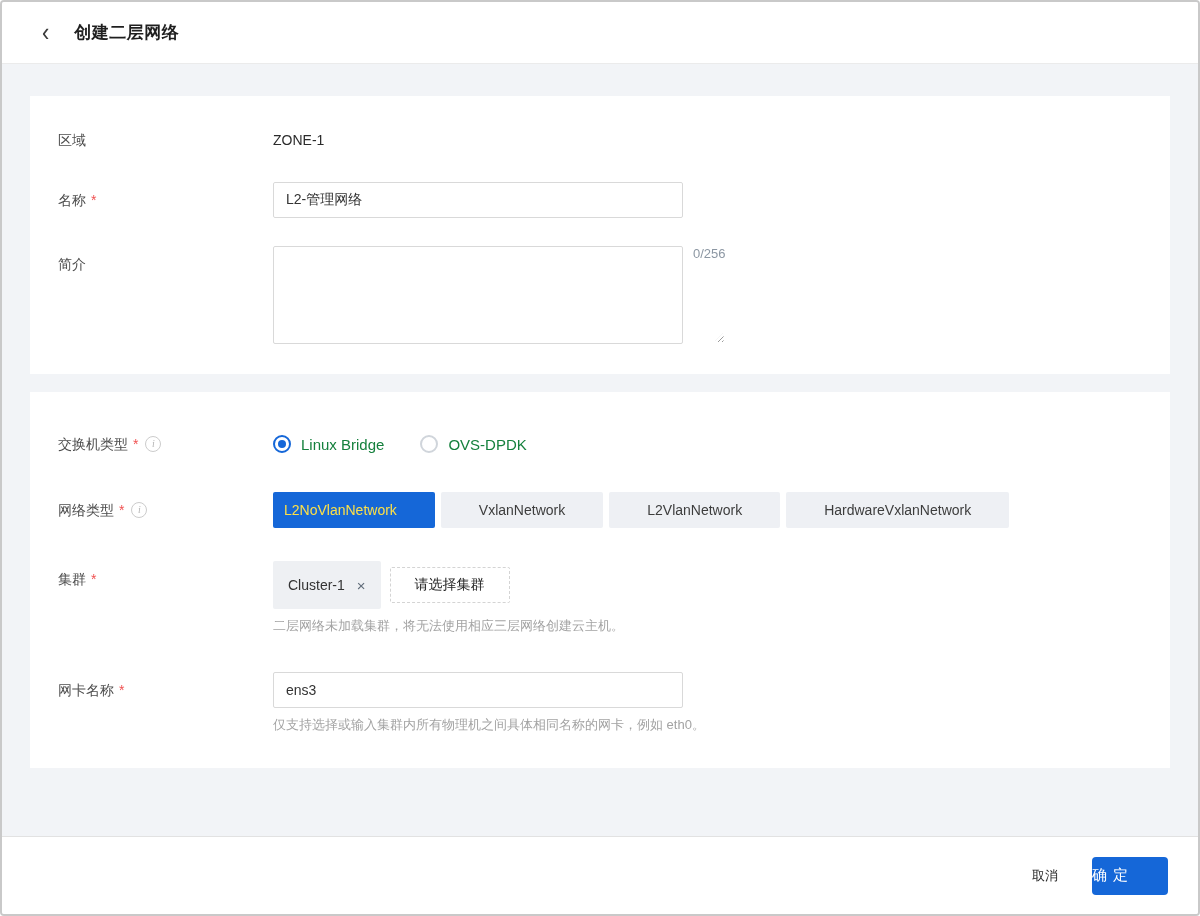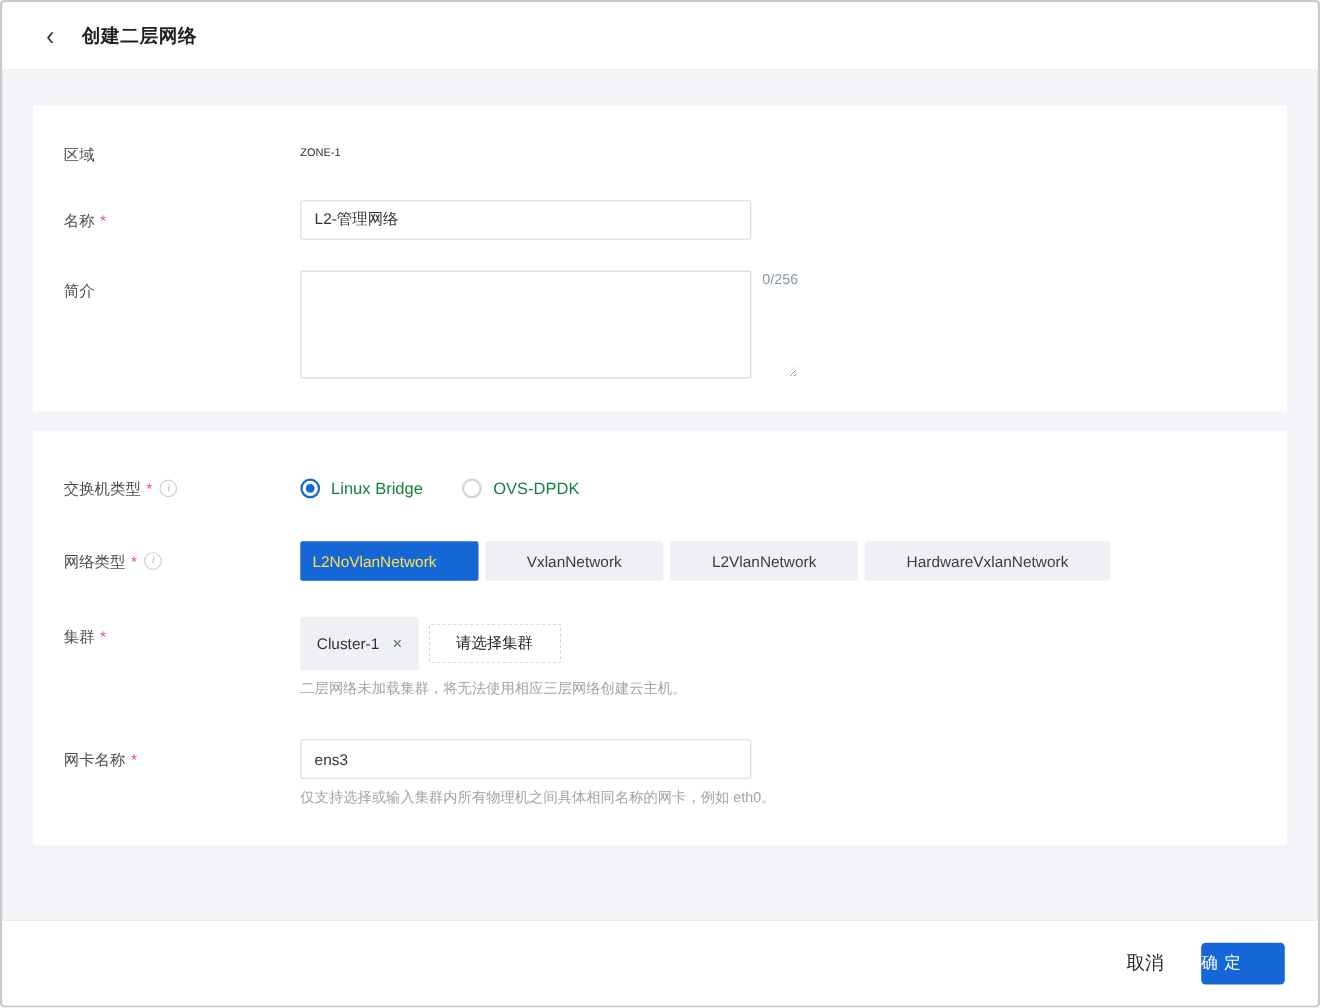--- a/index.html
+++ b/index.html
@@ -48,21 +48,21 @@
   }
   .required-mark { color: #f05050; margin-left: 5px; font-size: 14px; }
   .info-icon {
     width: 16px; height: 16px; margin-left: 7px;
     border: 1px solid #cccccc; border-radius: 50%;
     color: #b5b5b5; font-size: 10px; font-style: italic;
     font-family: "Liberation Serif", "DejaVu Serif", serif;
     display: inline-flex; align-items: center; justify-content: center;
     cursor: default; line-height: 1;
   }
-  .static-value { font-size: 10px; color: #2b2b2b; line-height: 36px; }
+  .static-value { font-size: 14px; color: #2b2b2b; line-height: 36px; }
   .text-input {
     width: 410px; height: 36px;
     border: 1px solid #d9d9d9; border-radius: 2px;
     padding: 0 12px; font-size: 14px; color: #333333;
     background: #ffffff; outline: none;
     font-family: Liberation Sans, sans-serif;
   }
   .mb24 { margin-bottom: 24px; }
   .mb28 { margin-bottom: 28px; }
   .mb30 { margin-bottom: 30px; }
@@ -132,21 +132,21 @@
   }
   .field-hint { margin-top: 8px; font-size: 13px; color: #a3a3a3; line-height: 18px; }
   
   .page-footer {
     height: 78px; flex: 0 0 78px;
     background: #ffffff; border-top: 1px solid #e2e2e2;
     display: flex; align-items: center; justify-content: flex-end;
     padding-right: 30px;
   }
   .cancel-button {
-    font-size: 17px; color: #262626; cursor: pointer;
+    font-size: 13px; color: #262626; cursor: pointer;
     background: none; border: none; padding: 6px 4px;
     font-family: "Liberation Sans", "DejaVu Sans", sans-serif;
   }
   .confirm-button {
     margin-left: 30px; width: 76px; height: 38px;
     background: #1567d8; color: #ffffff; border: none; border-radius: 4px;
     font-size: 15px; cursor: pointer;
     display: inline-flex; align-items: center; justify-content: flex-start;
     font-family: "Liberation Sans", "DejaVu Sans", sans-serif;
   }

